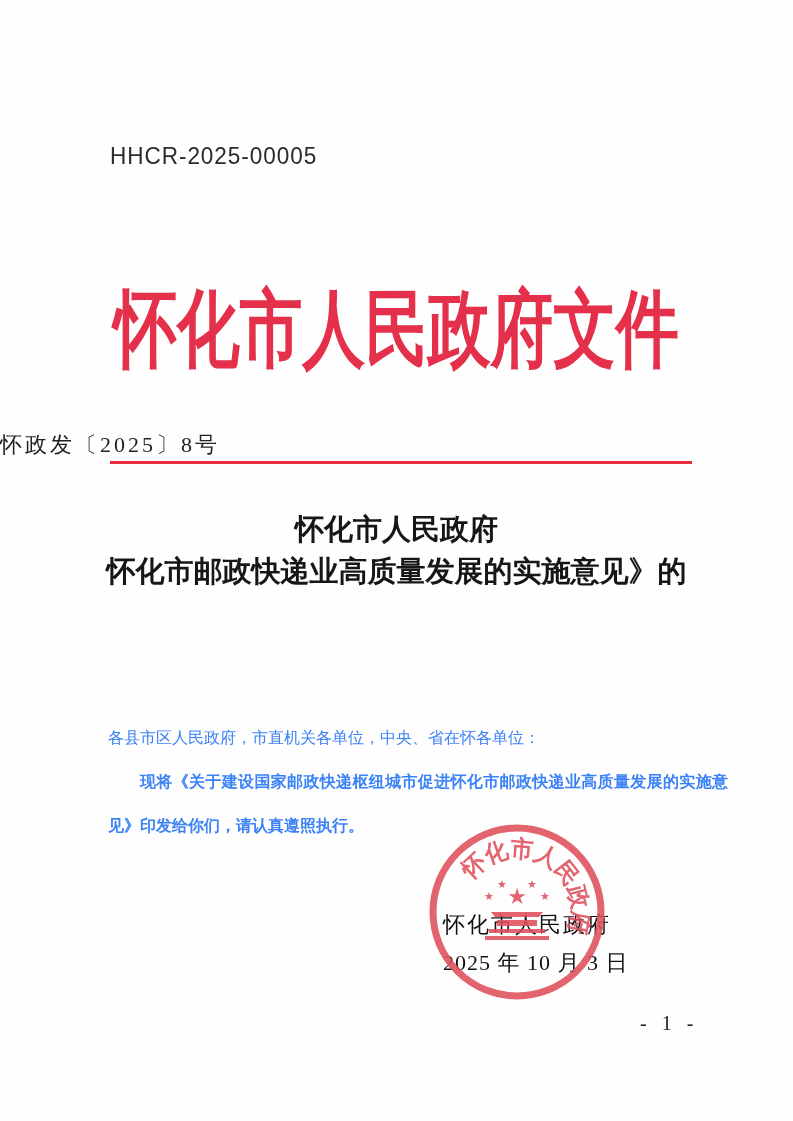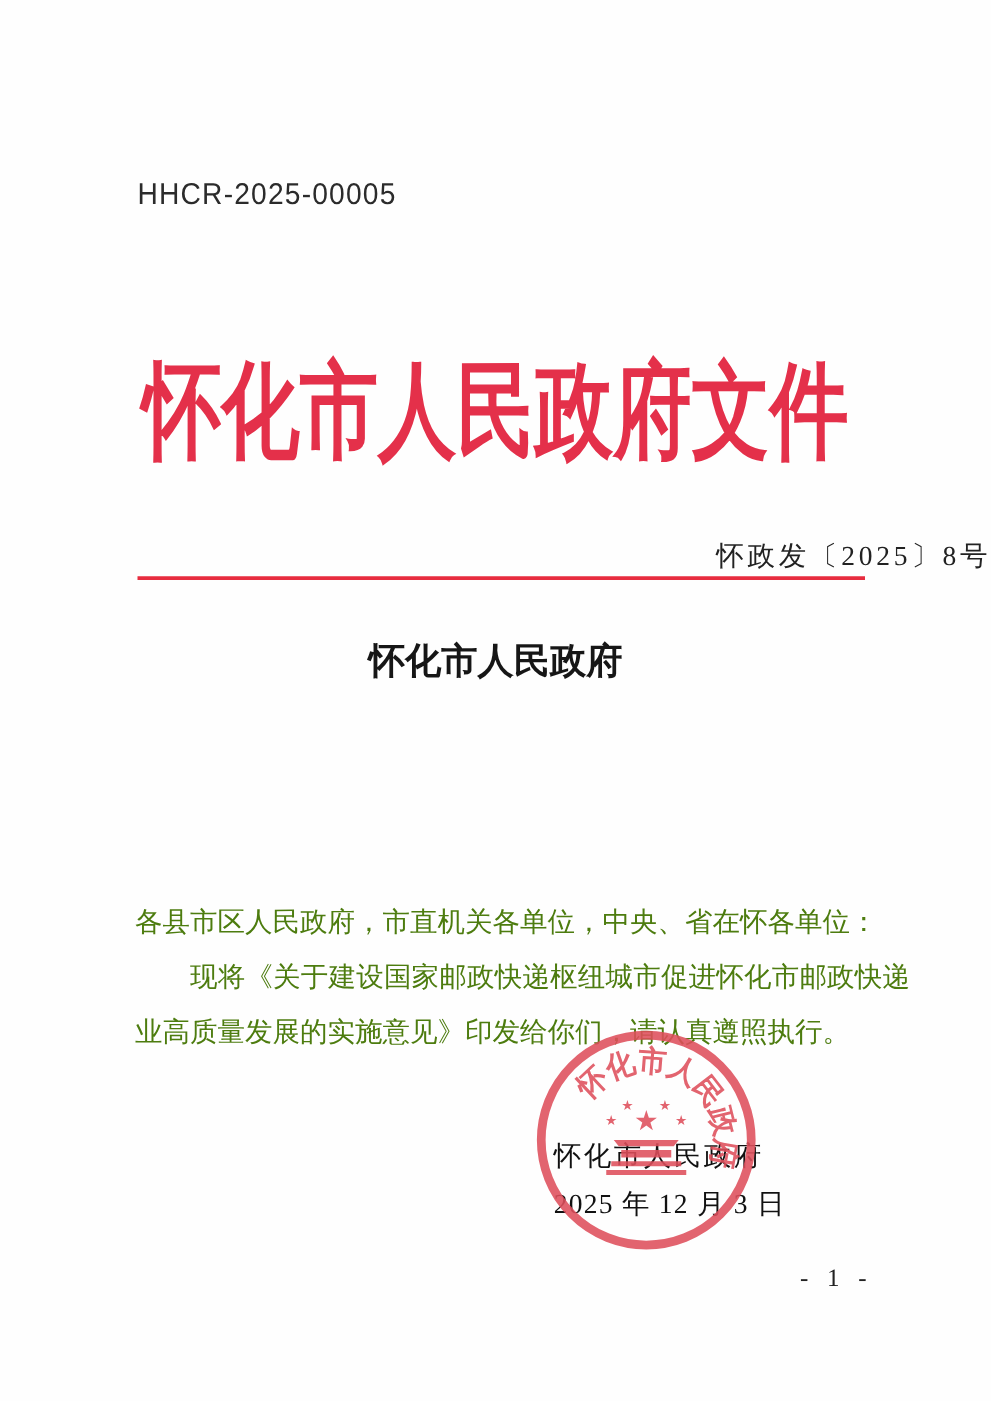--- a/index.html
+++ b/index.html
@@ -40,21 +40,21 @@
     letter-spacing: 0px;
     transform: scale(0.95, 1.28);
     transform-origin: center top;
     white-space: nowrap;
   }
   .doc-number {
     position: absolute;
     left: 0;
     top: 430px;
     width: 793px;
-    text-align: right;
+    text-align: left;
     font-size: 22px;
     letter-spacing: 3px;
     color: #222222;
   }
   .red-rule {
     position: absolute;
     left: 110px;
     top: 461px;
     width: 582px;
     height: 3px;
@@ -70,30 +70,31 @@
     font-weight: bold;
     line-height: 42px;
     color: #161616;
     white-space: nowrap;
   }
   .body-text {
     position: absolute;
     left: 108px;
     top: 716px;
     width: 620px;
-    font-size: 22px;
+    font-size: 16px;
     line-height: 44px;
-    color: #4d7c0f;
+    color: #3b82f6;
     text-align: justify;
   }
   .body-text p {
     margin: 0;
   }
   .body-text p.indented {
     text-indent: 2em;
+    font-weight: bold;
   }
   .signature-block {
     position: absolute;
     left: 443px;
     top: 906px;
     font-size: 22px;
     color: #111111;
     line-height: 38px;
   }
   .signature-name {
@@ -129,30 +130,31 @@
   <div class="doc-code">HHCR-2025-00005</div>
 
   <div class="masthead">怀化市人民政府文件</div>
 
   <div class="doc-number">怀政发〔2025〕8号</div>
 
   <div class="red-rule"></div>
 
   <div class="doc-title">
     <div>怀化市人民政府</div>
+    <div>怀化市邮政快递业高质量发展的实施意见》的</div>
   </div>
 
   <div class="body-text">
     <p>各县市区人民政府，市直机关各单位，中央、省在怀各单位：</p>
     <p class="indented">现将《关于建设国家邮政快递枢纽城市促进怀化市邮政快递业高质量发展的实施意见》印发给你们，请认真遵照执行。</p>
   </div>
 
   <div class="signature-block">
     <div class="signature-name">怀化市人民政府</div>
-    <div class="signature-date">2025 年 12 月 3 日</div>
+    <div class="signature-date">2025 年 10 月 3 日</div>
   </div>
 
   <svg class="seal" viewBox="0 0 184 184" aria-hidden="true">
 
     <circle cx="92" cy="92" r="84" fill="none" stroke="#df4f5c" stroke-width="7"></circle>
 
     <defs>
       <path id="sealTextArc" d="M 46.9 60.4 A 55 55 0 0 1 141.8 115.2" fill="none"></path>
     </defs>
     <text font-size="24" fill="#df4f5c" font-weight="bold" font-family="Liberation Serif, serif">

